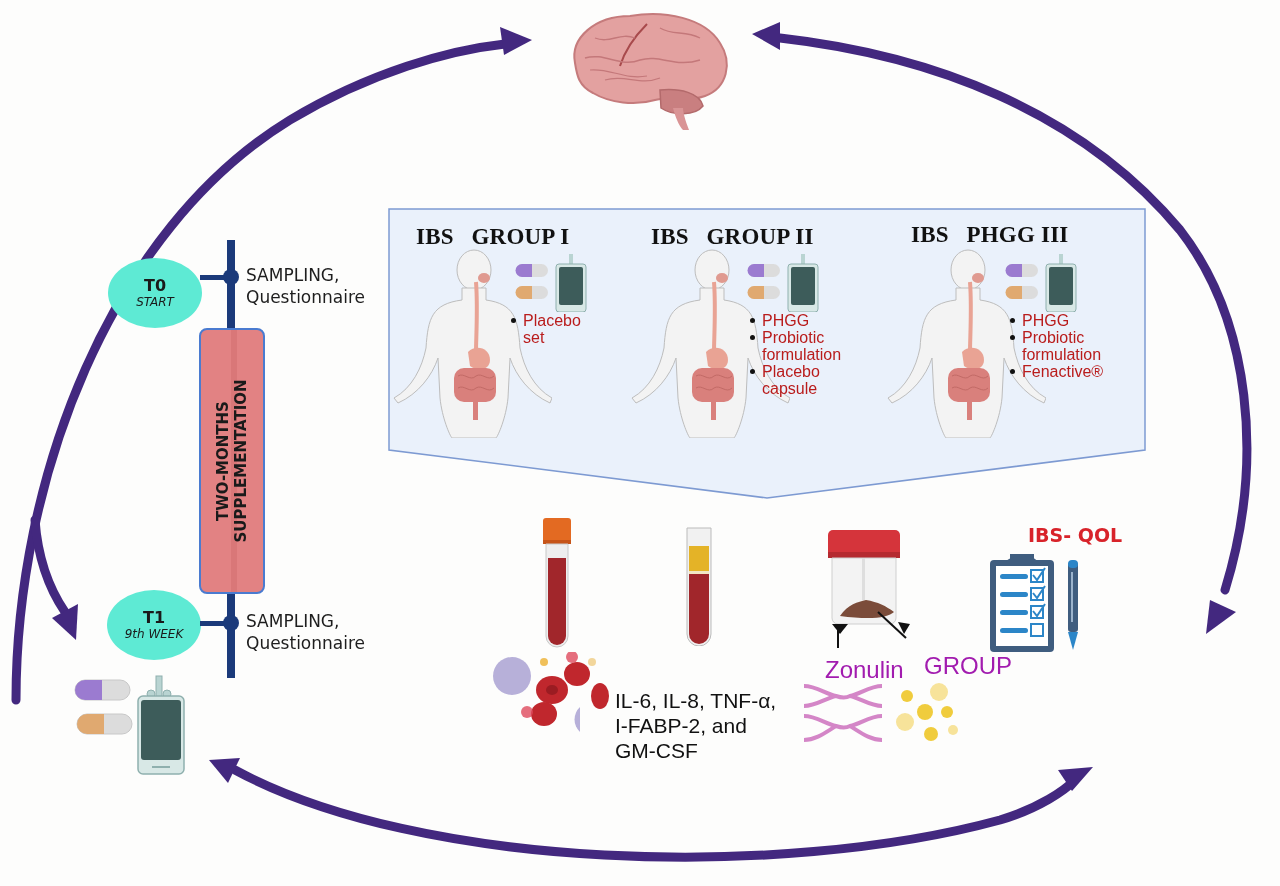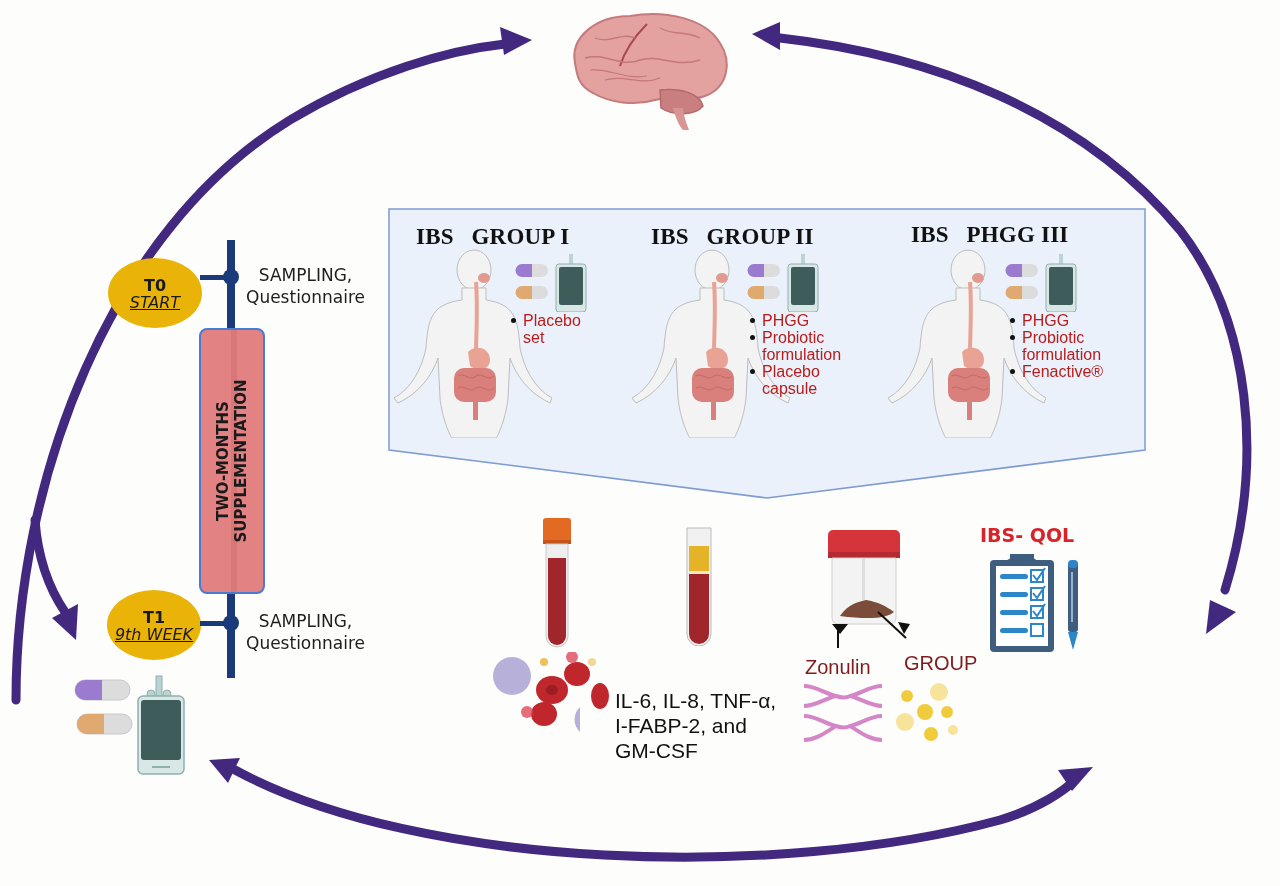--- a/index.html
+++ b/index.html
@@ -5,29 +5,29 @@
     html, body { margin: 0; padding: 0; }
     body {
       width: 1280px; height: 886px; position: relative; overflow: hidden;
       background: #fdfdfc;
       font-family: "Liberation Sans", sans-serif;
     }
     .abs { position: absolute; }
     svg.overlay { position: absolute; left: 0; top: 0; }
     .timeline-label {
       font-family: "DejaVu Sans", sans-serif;
-      font-size: 17px; line-height: 22px; color: #1e1e1e; font-weight: normal; text-align: center;
+      font-size: 17px; line-height: 22px; color: #1e1e1e; font-weight: normal;
     }
     .oval {
-      background: #eab308; border-radius: 50%;
+      background: #5eead4; border-radius: 50%;
       display: flex; flex-direction: column; align-items: center; justify-content: center;
       font-family: "DejaVu Sans", sans-serif; color: #1a1a1a;
     }
     .oval .t { font-weight: bold; font-size: 16px; line-height: 18px; }
-    .oval .s { font-style: italic; font-size: 16px; line-height: 15px; text-decoration: underline; }
+    .oval .s { font-style: italic; font-size: 12px; line-height: 15px; }
     .supp-box {
       background: linear-gradient(90deg,#e28283 0%,#e28283 48%,#d97778 48%,#d97778 58%,#e28283 58%);
       border: 2px solid #4a7bd0; border-radius: 8px;
       display: flex; align-items: center; justify-content: center;
     }
     .supp-text {
       transform: rotate(-90deg); white-space: nowrap;
       font-family: "DejaVu Sans", sans-serif; font-weight: bold; font-size: 15px;
       line-height: 18px; text-align: center; color: #1a1a1a;
     }
@@ -36,21 +36,21 @@
       color: #111; white-space: pre; letter-spacing: 0.2px;
     }
     .bullets { font-family: "Liberation Sans", sans-serif; font-size: 16px; line-height: 17px; color: #b91c1c; }
     .bullets .b { position: relative; padding-left: 12px; }
     .bullets .b::before {
       content: ""; position: absolute; left: 0; top: 6px; width: 5px; height: 5px;
       background: #111; border-radius: 50%;
     }
     .bullets .cont { padding-left: 12px; }
     .markers { font-family: "Liberation Sans", sans-serif; font-size: 21px; line-height: 25px; color: #111; margin-top: 36px; }
-    .small-label { font-family: "Liberation Sans", sans-serif; font-size: 20px; color: #7f1d1d; }
+    .small-label { font-family: "Liberation Sans", sans-serif; font-size: 24px; color: #a21caf; margin-left: 20px; }
     .qol-title { font-family: "DejaVu Sans", sans-serif; font-weight: bold; font-size: 19px; color: #d8232a; }
   </style>
 </head>
 <body>
 
 <svg class="overlay" width="1280" height="886">
   <defs>
     <marker id="ah" markerWidth="6" markerHeight="6" refX="3" refY="3" orient="auto" markerUnits="strokeWidth">
       <path d="M0,0 L6,3 L0,6 Z" fill="#43287f"></path>
     </marker>
@@ -270,21 +270,21 @@
 <svg class="abs" style="left:895px;top:682px" width="66" height="62" viewBox="0 0 66 62">
   <circle cx="12" cy="14" r="6" fill="#f0cc3d"></circle>
   <circle cx="44" cy="10" r="9" fill="#f7e39a"></circle>
   <circle cx="30" cy="30" r="8" fill="#f0cc3d"></circle>
   <circle cx="52" cy="30" r="6" fill="#f0cc3d"></circle>
   <circle cx="10" cy="40" r="9" fill="#f7e39a"></circle>
   <circle cx="36" cy="52" r="7" fill="#f0cc3d"></circle>
   <circle cx="58" cy="48" r="5" fill="#f7e39a"></circle>
 </svg>
 
-<div class="abs qol-title" style="left:980px;top:524px;">IBS- QOL</div>
+<div class="abs qol-title" style="left:1028px;top:524px;">IBS- QOL</div>
 <svg class="abs" style="left:988px;top:552px" width="70" height="104" viewBox="0 0 70 104">
   <rect x="2" y="8" width="64" height="92" rx="4" fill="#3f5d7f"></rect>
   <rect x="8" y="14" width="52" height="80" fill="#ffffff"></rect>
   <path d="M22,2 H46 V12 H22 Z" fill="#3f5d7f"></path>
   <path d="M18,10 C22,2 46,2 50,10" fill="#3f5d7f"></path>
   <g fill="#2c86c8">
     <rect x="12" y="22" width="28" height="5" rx="2.5"></rect>
     <rect x="12" y="40" width="28" height="5" rx="2.5"></rect>
     <rect x="12" y="58" width="28" height="5" rx="2.5"></rect>
     <rect x="12" y="76" width="28" height="5" rx="2.5"></rect>

